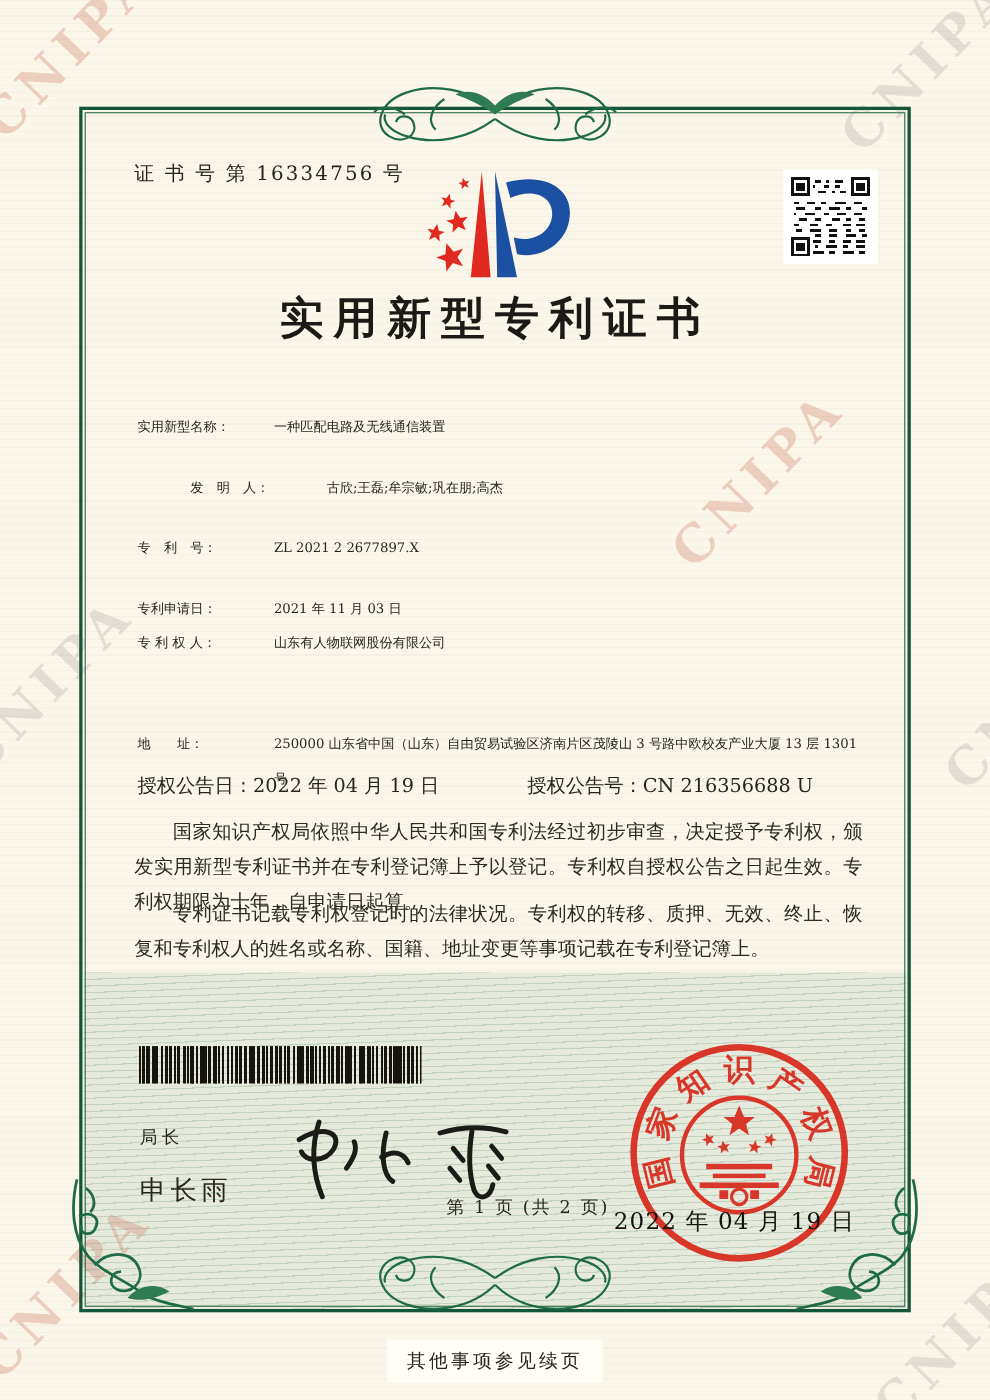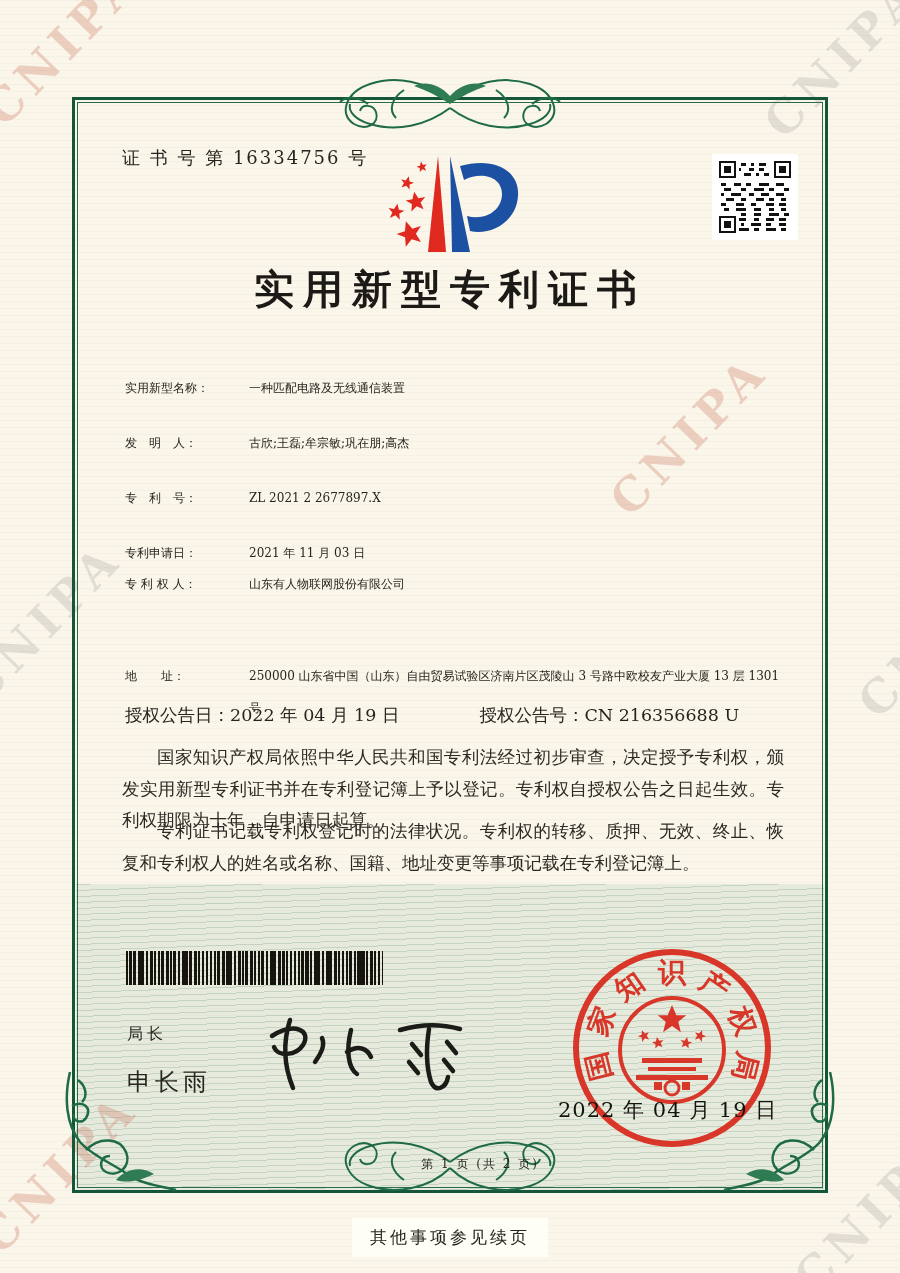--- a/index.html
+++ b/index.html
@@ -53,40 +53,40 @@
   .content{z-index:5;}
   .cert-no{left:122px;top:146px;font-size:18px;letter-spacing:2px;z-index:5;}
   .logo{left:376px;top:150px;z-index:5;}
   .qr-box{left:712px;top:154px;width:86px;height:86px;background:#ffffff;z-index:5;
     display:flex;align-items:center;justify-content:center;}
   .title{left:72px;top:262px;width:756px;text-align:center;font-size:40px;font-weight:bold;
     letter-spacing:9px;z-index:5;color:#1b1a16;}
   .frow{left:125px;width:668px;display:flex;font-size:12px;line-height:32px;z-index:5;}
   .flabel{flex:0 0 124px;white-space:nowrap;}
   .fvalue{flex:1;}
-  .frow-0{top:372px;} .frow-1{top:427px;} .frow-2{top:482px;}
+  .frow-0{top:372px;} .frow-1{top:427px;margin-left:48px;} .frow-2{top:482px;}
   .frow-3{top:537px;} .frow-4{top:568px;} .frow-5{top:660px;}
   .grant-row{left:125px;top:700px;width:680px;font-size:17.5px;line-height:30px;z-index:5;white-space:nowrap;}
   .g2{margin-left:80px;}
   .para{left:122px;width:662px;font-size:17.5px;line-height:31.5px;text-indent:2em;z-index:5;
     text-align:justify;color:#2b2a24;}
   .para-0{top:742px;} .para-1{top:816px;}
   .barcode{
     left:126px;top:951px;width:257px;height:34px;z-index:6;
     background:
       repeating-linear-gradient(90deg,#17130e 0 2px,rgba(0,0,0,0) 2px 4px),
       repeating-linear-gradient(90deg,#17130e 0 1px,rgba(0,0,0,0) 1px 7px),
       repeating-linear-gradient(90deg,rgba(0,0,0,0) 0 3px,#17130e 3px 5px,rgba(0,0,0,0) 5px 11px);
   }
   .seal{left:570px;top:946px;z-index:6;}
   .seal-date{left:558px;top:1096px;font-size:21px;letter-spacing:1px;color:#14140f;z-index:7;white-space:nowrap;}
   .signer-title{left:127px;top:1024px;font-size:16px;letter-spacing:4px;z-index:6;}
   .signer-name{left:127px;top:1066px;font-size:24px;letter-spacing:4px;z-index:6;}
   .signature{left:252px;top:1000px;z-index:6;}
-  .page-info{left:72px;top:1156px;width:816px;text-align:center;font-size:12px;letter-spacing:2px;z-index:6;}
+  .page-info{left:72px;top:1088px;width:816px;text-align:center;font-size:16px;letter-spacing:2px;z-index:6;}
   .footer-note{
     left:50%;top:1206px;transform:translateX(-50%);
     background:#fefdf6;padding:8px 18px;font-size:17px;letter-spacing:3px;z-index:6;margin-top:12px;
   }
 </style>
 </head>
 <body>
 
 <div class="page">
 

